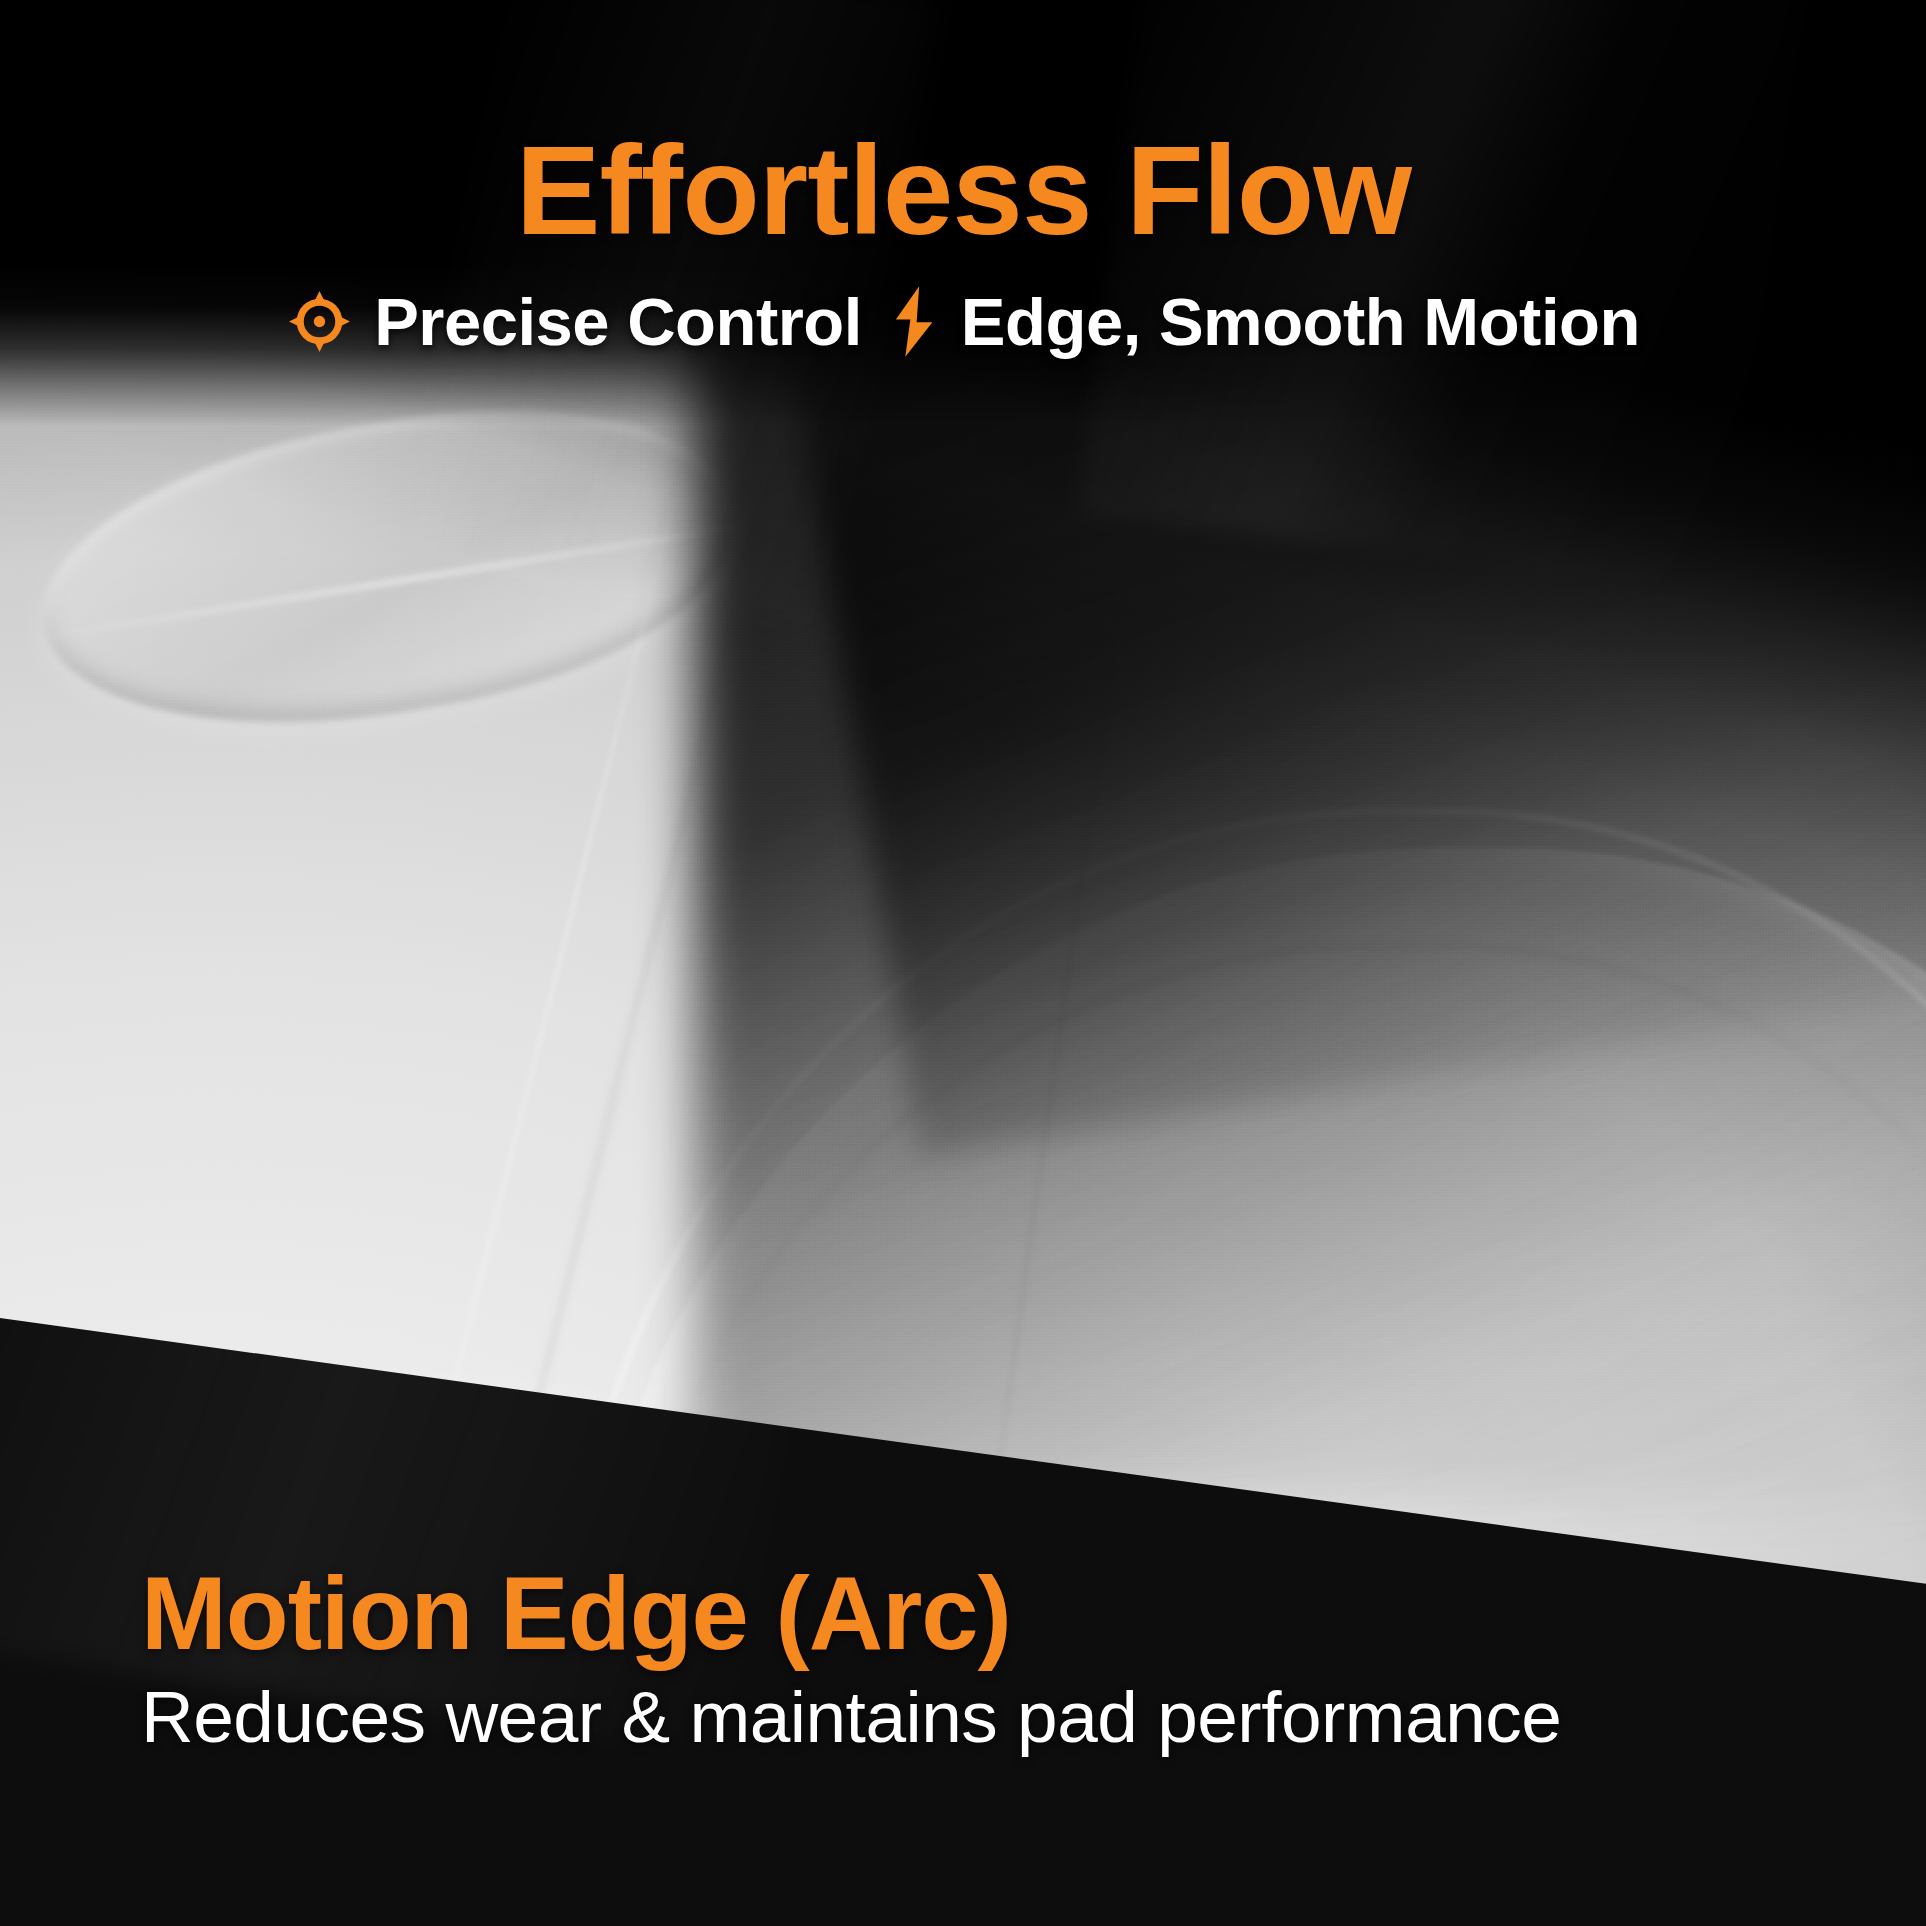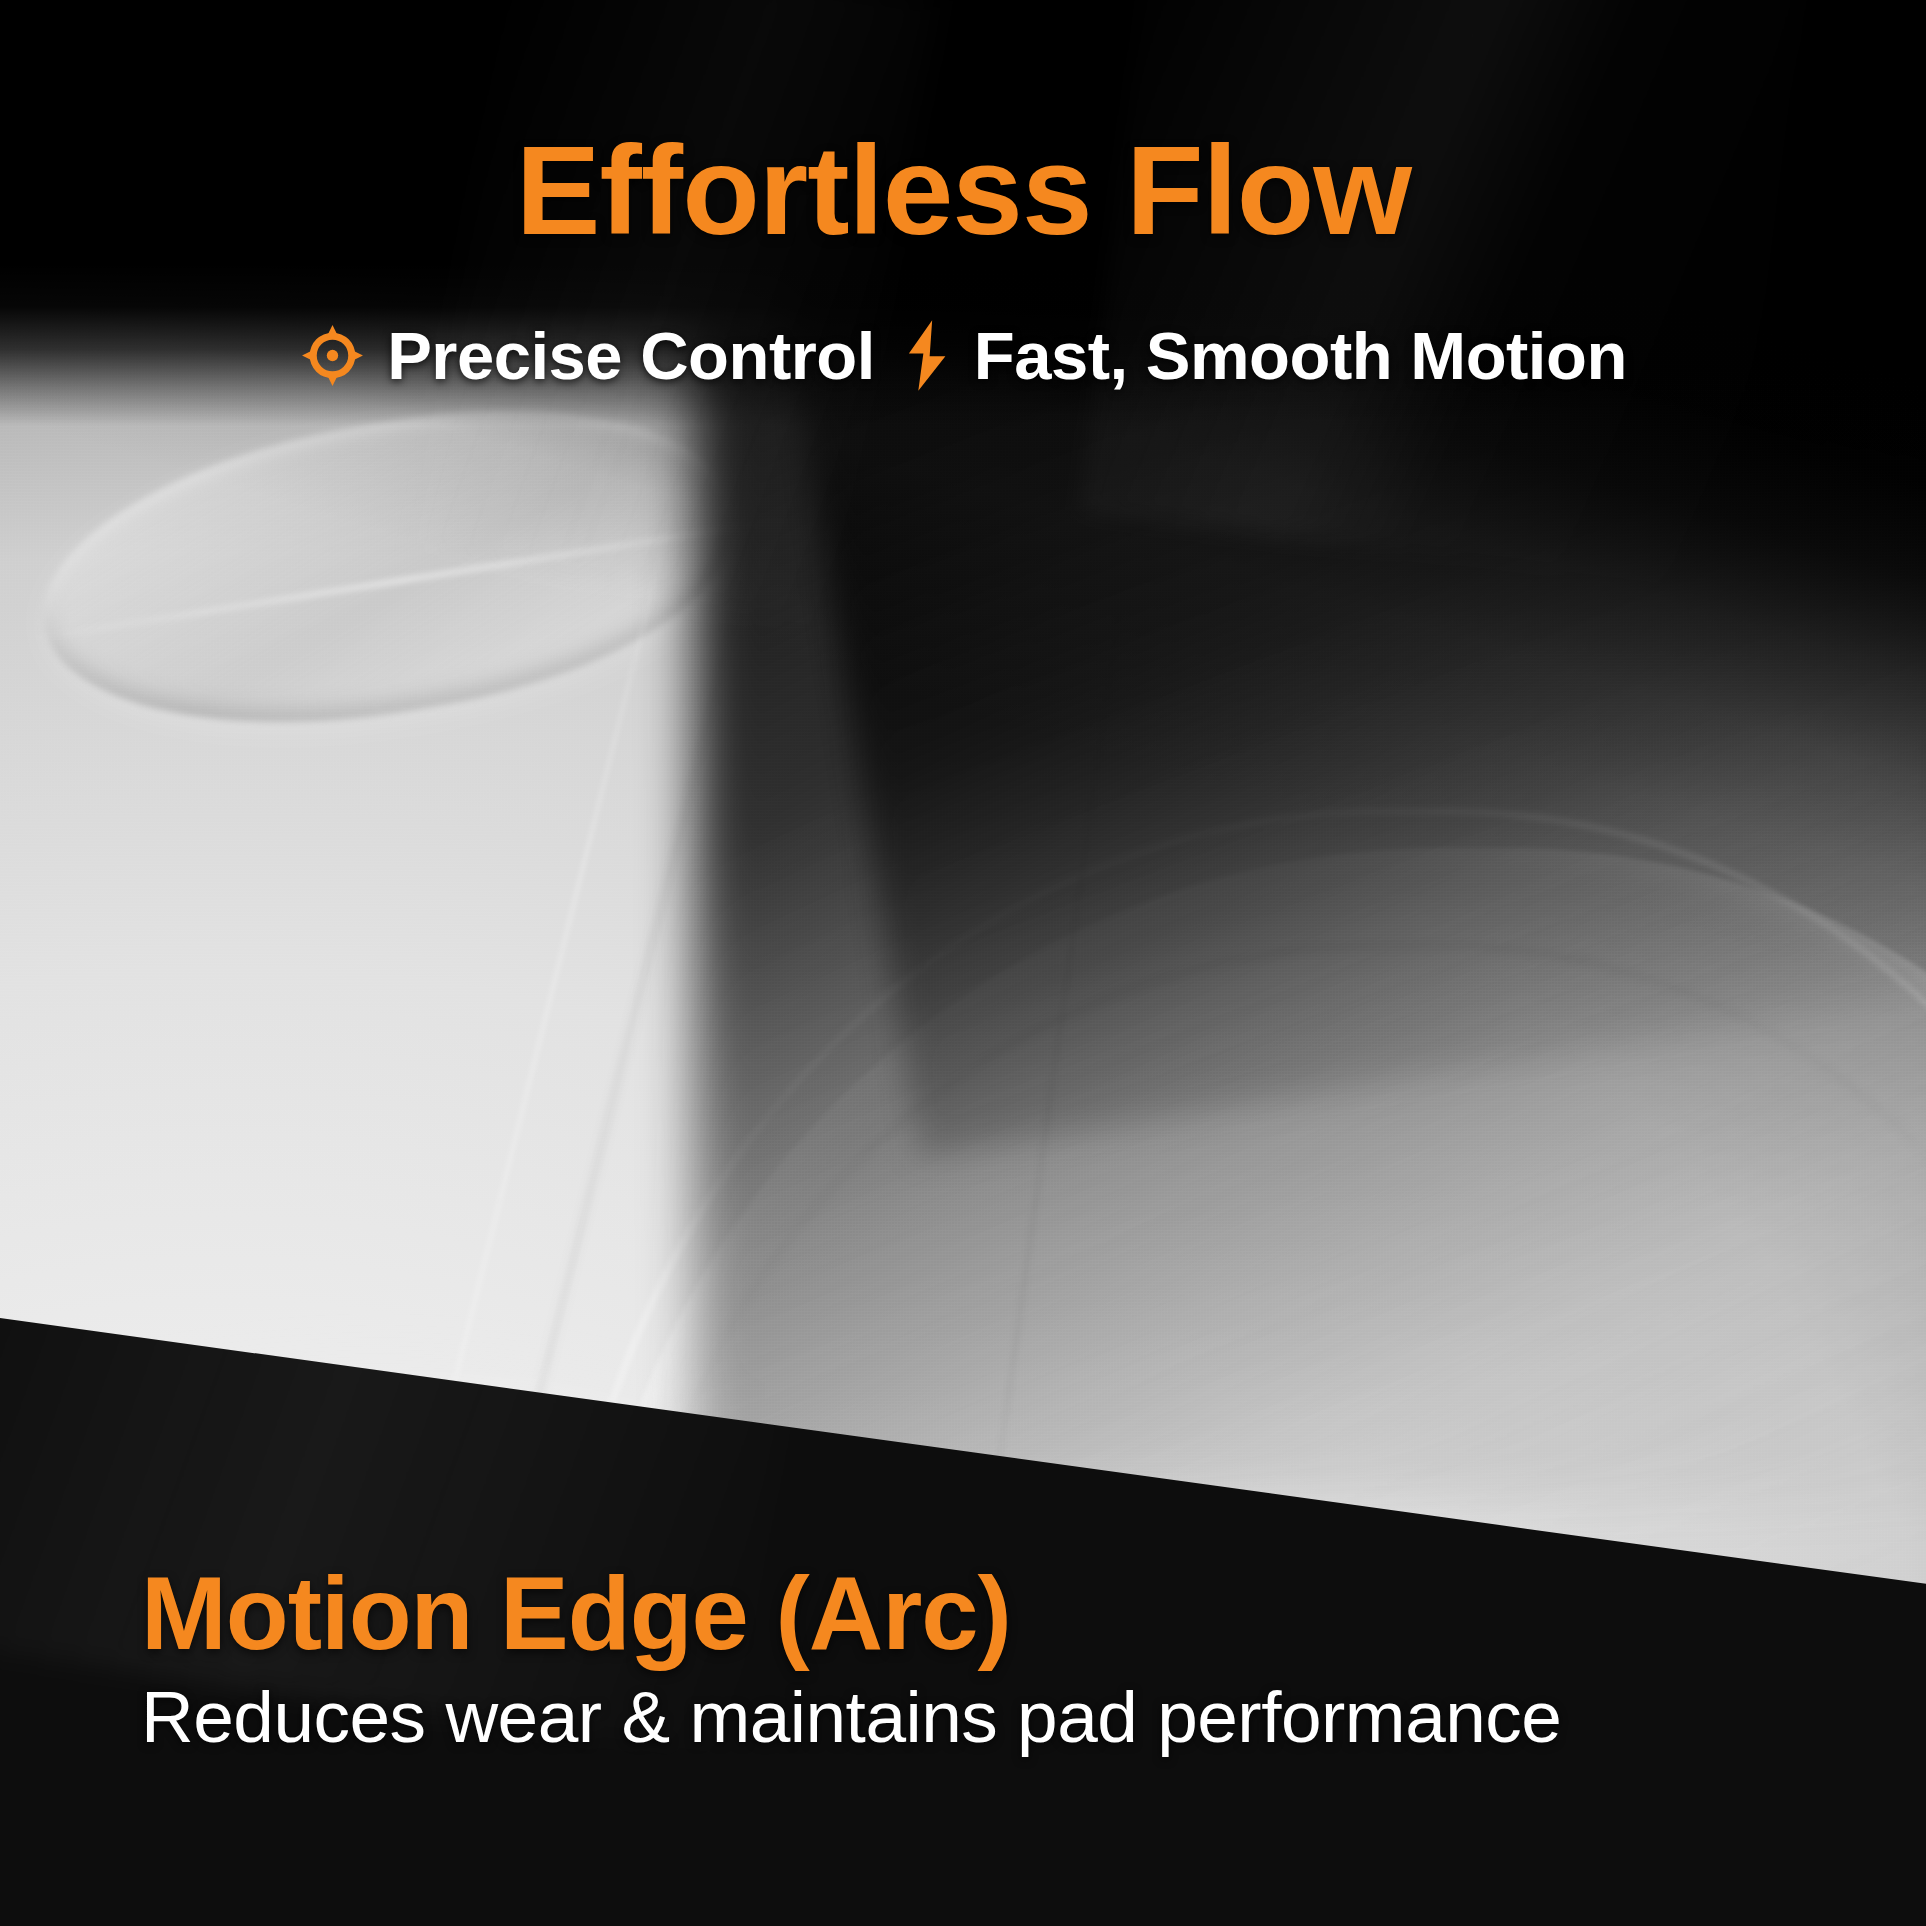--- a/index.html
+++ b/index.html
@@ -232,21 +232,20 @@
 
   .sub-row{
     position:absolute;
     top:285px;
     left:0; width:100%;
     display:flex;
     align-items:center;
     justify-content:center;
     gap:26px;
     white-space:nowrap;
-    margin-top:34px;
   }
   .sub-item{
     display:flex;
     align-items:center;
     gap:22px;
   }
   .sub-text{
     font-size:67px;
     line-height:1;
     font-weight:600;
@@ -341,21 +340,21 @@
         </span>
         <span class="sub-text">Precise Control</span>
       </div>
 
       <div class="sub-item">
         <span class="ico">
           <svg width="51" height="73" viewBox="0 0 40 58" aria-hidden="true">
             <path d="M24.5 1 L6 27.5 L17.5 27.5 L13.5 57 L35 29.5 L22.5 29.5 Z" fill="#F5881F"></path>
           </svg>
         </span>
-        <span class="sub-text">Fast, Smooth Motion</span>
+        <span class="sub-text">Edge, Smooth Motion</span>
       </div>
 
     </div>
 
     <div class="footer">
       <div class="footer-title">Motion Edge (Arc)</div>
       <div class="footer-sub">Reduces wear &amp; maintains pad performance</div>
     </div>
 
   </div>

